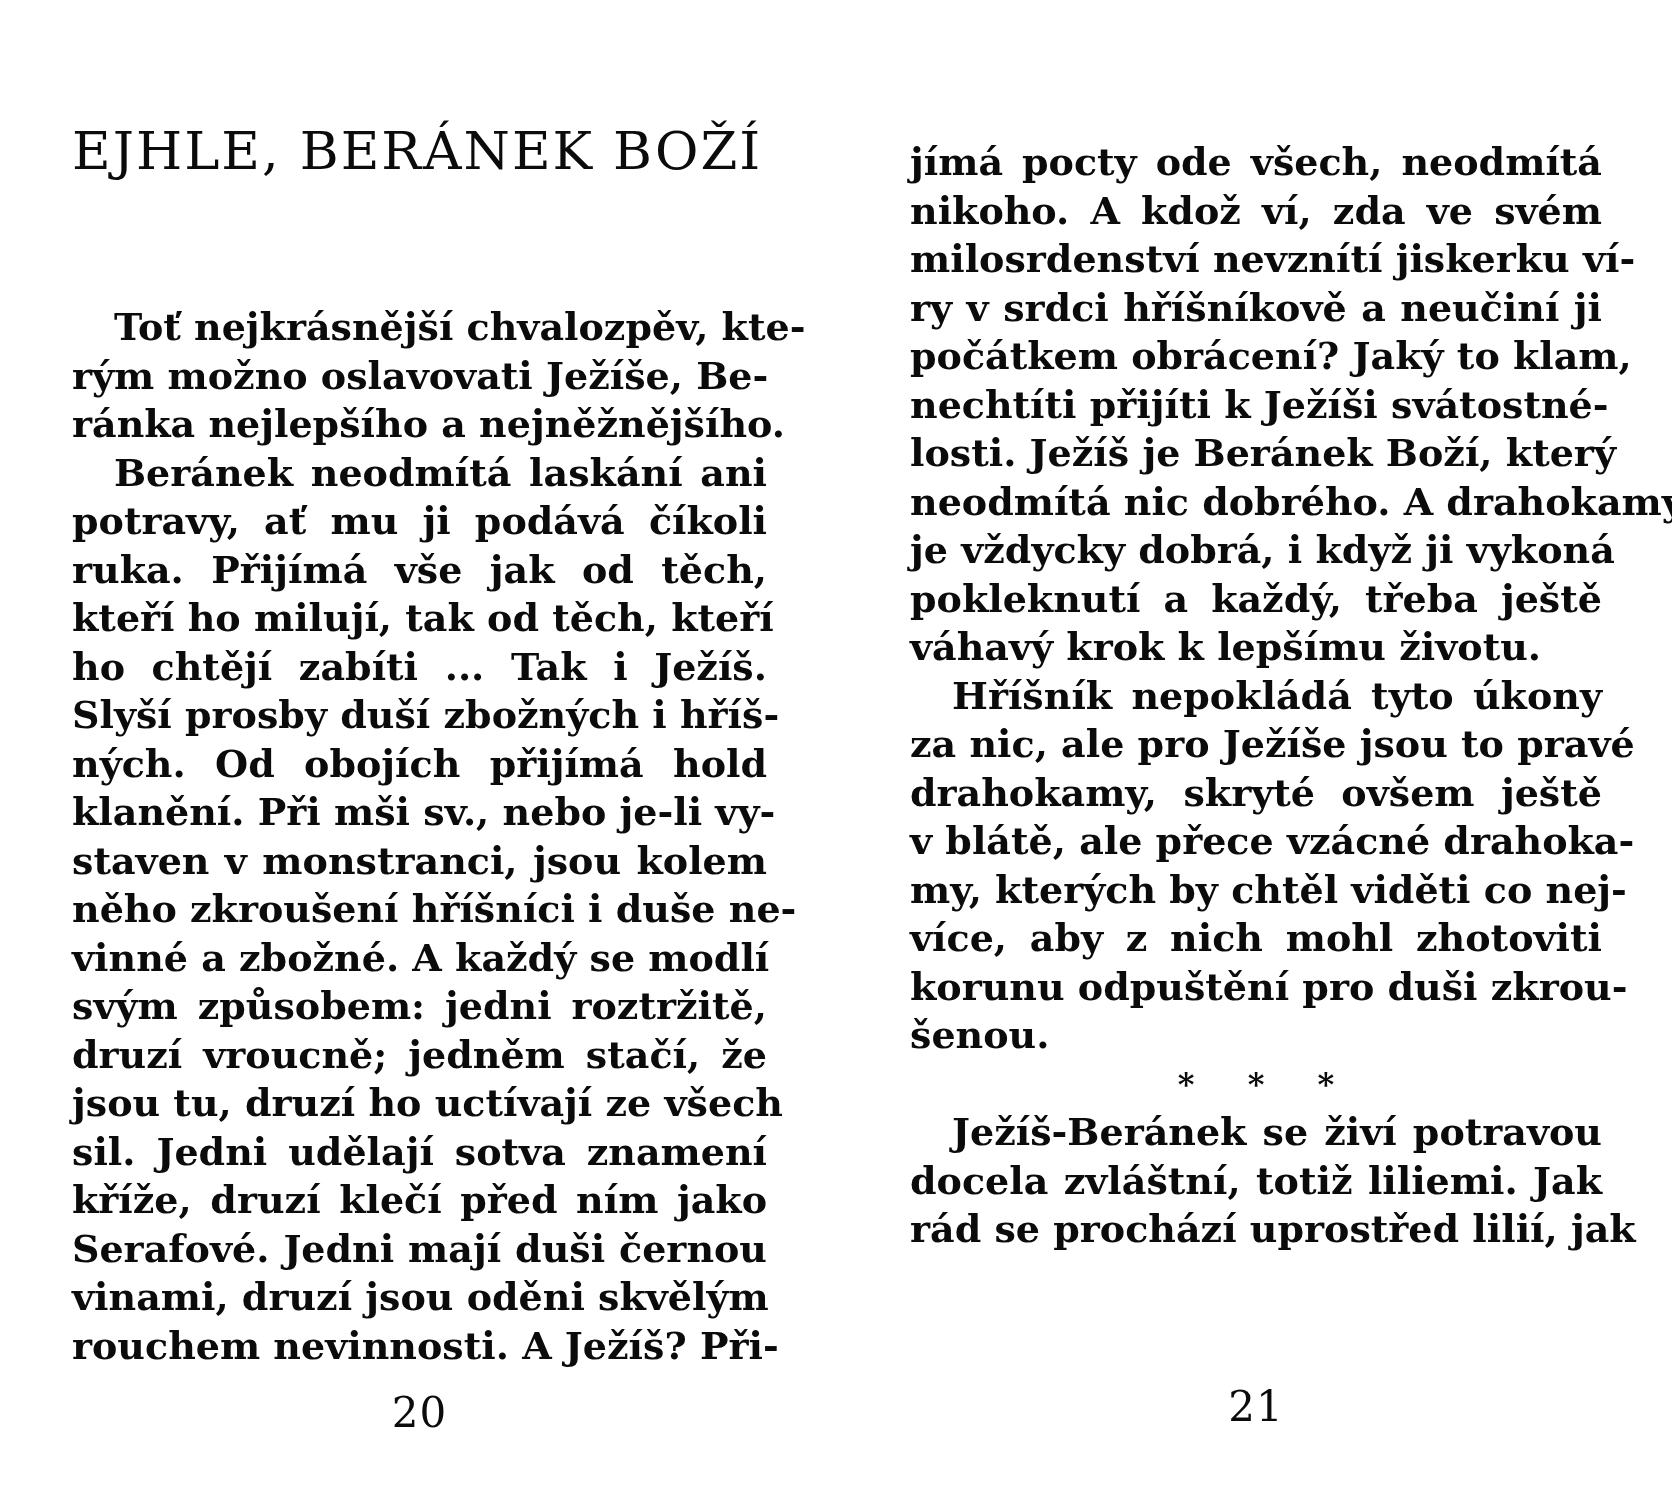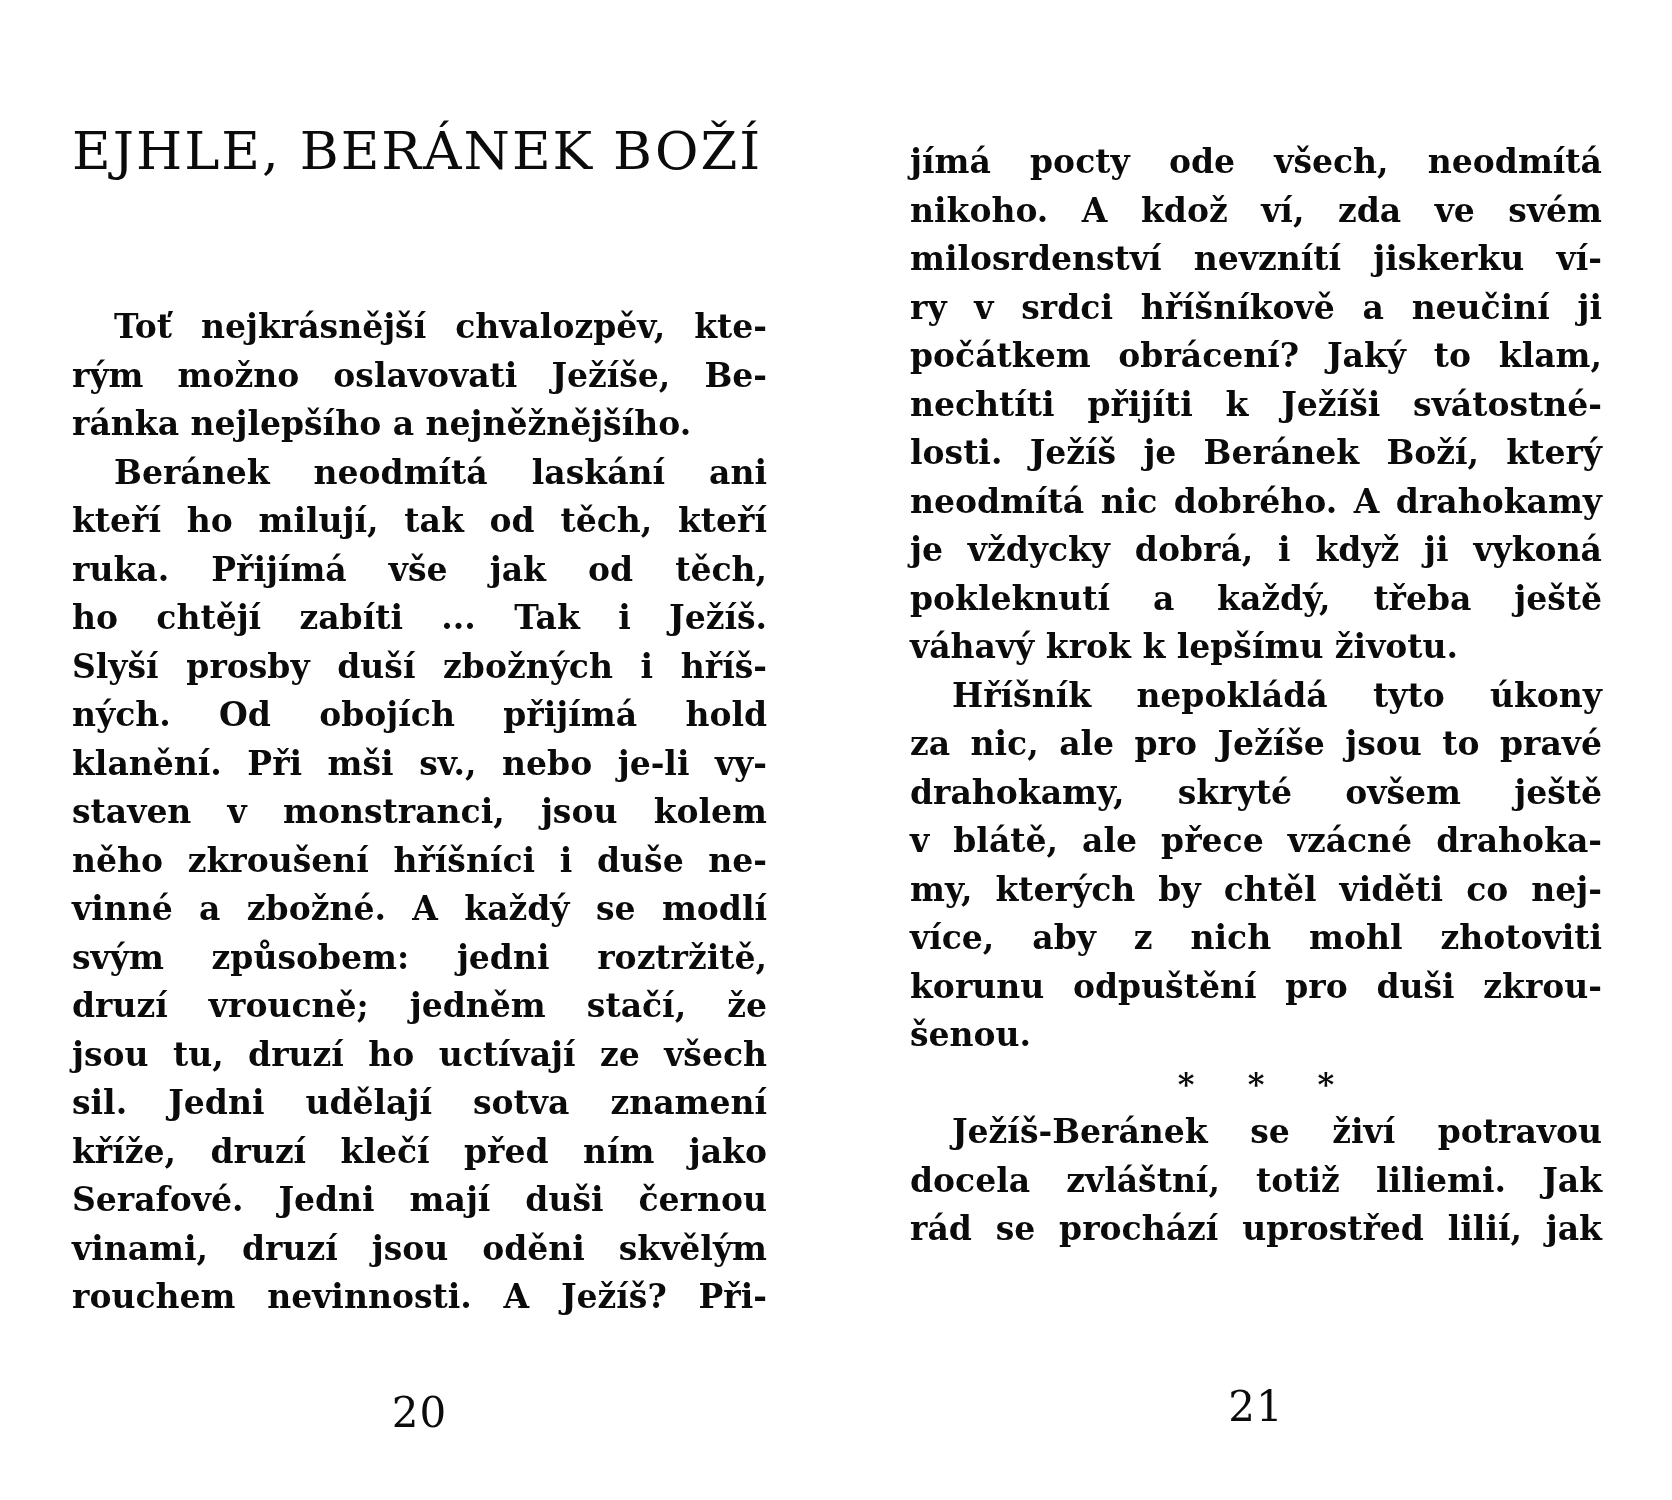--- a/index.html
+++ b/index.html
@@ -24,21 +24,21 @@
     white-space:nowrap;
     color:#0b0b0b;
   }
 
   .body-col { position:absolute; left:0; right:0; }
   .page-left  .body-col { top:287px;margin-top:16px; }
   .page-right .body-col { top:138px; }
 
   .line {
     height:48.5px; line-height:48.5px;
-    font-size:33px; font-weight:bold;
+    font-size:38px; font-weight:bold;
     text-align:justify; text-align-last:justify;
     white-space:nowrap;
     overflow:visible;
   }
   .line.indent { text-indent:42px; }
   .line.end { text-align-last:left; }
   .line.separator {
     text-align:center; text-align-last:center;
     word-spacing:42px; text-indent:0;
     font-size:32px;
@@ -59,22 +59,23 @@
 <div class="book">
 
   <section class="page page-left">
     <h1 class="heading">EJHLE, BERÁNEK BOŽÍ</h1>
     <div class="body-col">
 
     <div class="line indent">Toť nejkrásnější chvalozpěv, kte-</div>
         <div class="line">rým možno oslavovati Ježíše, Be-</div>
         <div class="line end">ránka nejlepšího a nejněžnějšího.</div>
         <div class="line indent">Beránek neodmítá laskání ani</div>
+        <div class="line">potravy, ať mu ji podává číkoli</div>
+        <div class="line">ruka. Přijímá vše jak od těch,</div>
         <div class="line">kteří ho milují, tak od těch, kteří</div>
-        <div class="line">ruka. Přijímá vše jak od těch,</div>
         <div class="line">ho chtějí zabíti ... Tak i Ježíš.</div>
         <div class="line">Slyší prosby duší zbožných i hříš-</div>
         <div class="line">ných. Od obojích přijímá hold</div>
         <div class="line">klanění. Při mši sv., nebo je-li vy-</div>
         <div class="line">staven v monstranci, jsou kolem</div>
         <div class="line">něho zkroušení hříšníci i duše ne-</div>
         <div class="line">vinné a zbožné. A každý se modlí</div>
         <div class="line">svým způsobem: jedni roztržitě,</div>
         <div class="line">druzí vroucně; jedněm stačí, že</div>
         <div class="line">jsou tu, druzí ho uctívají ze všech</div>

